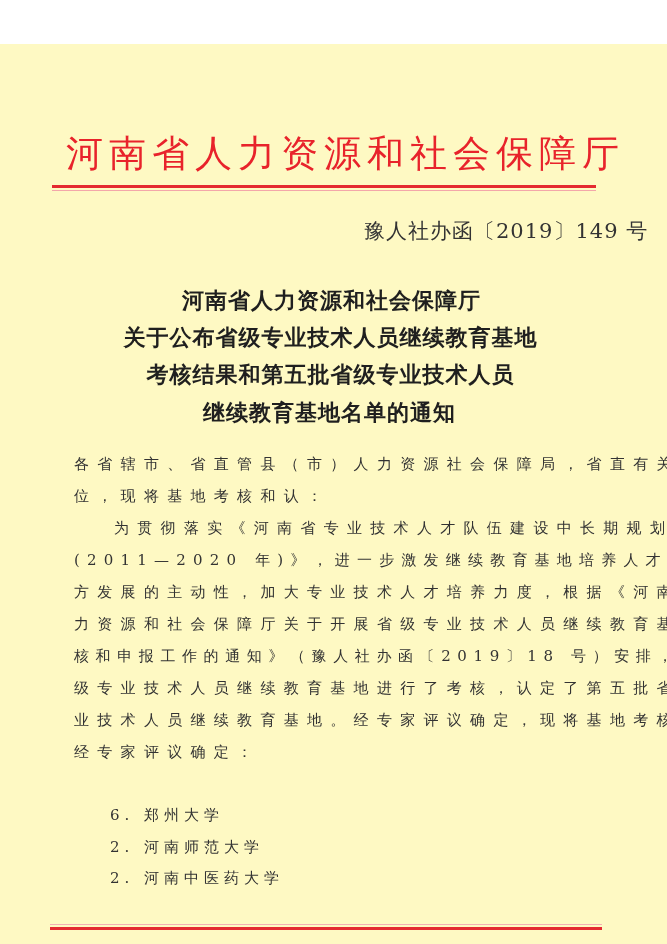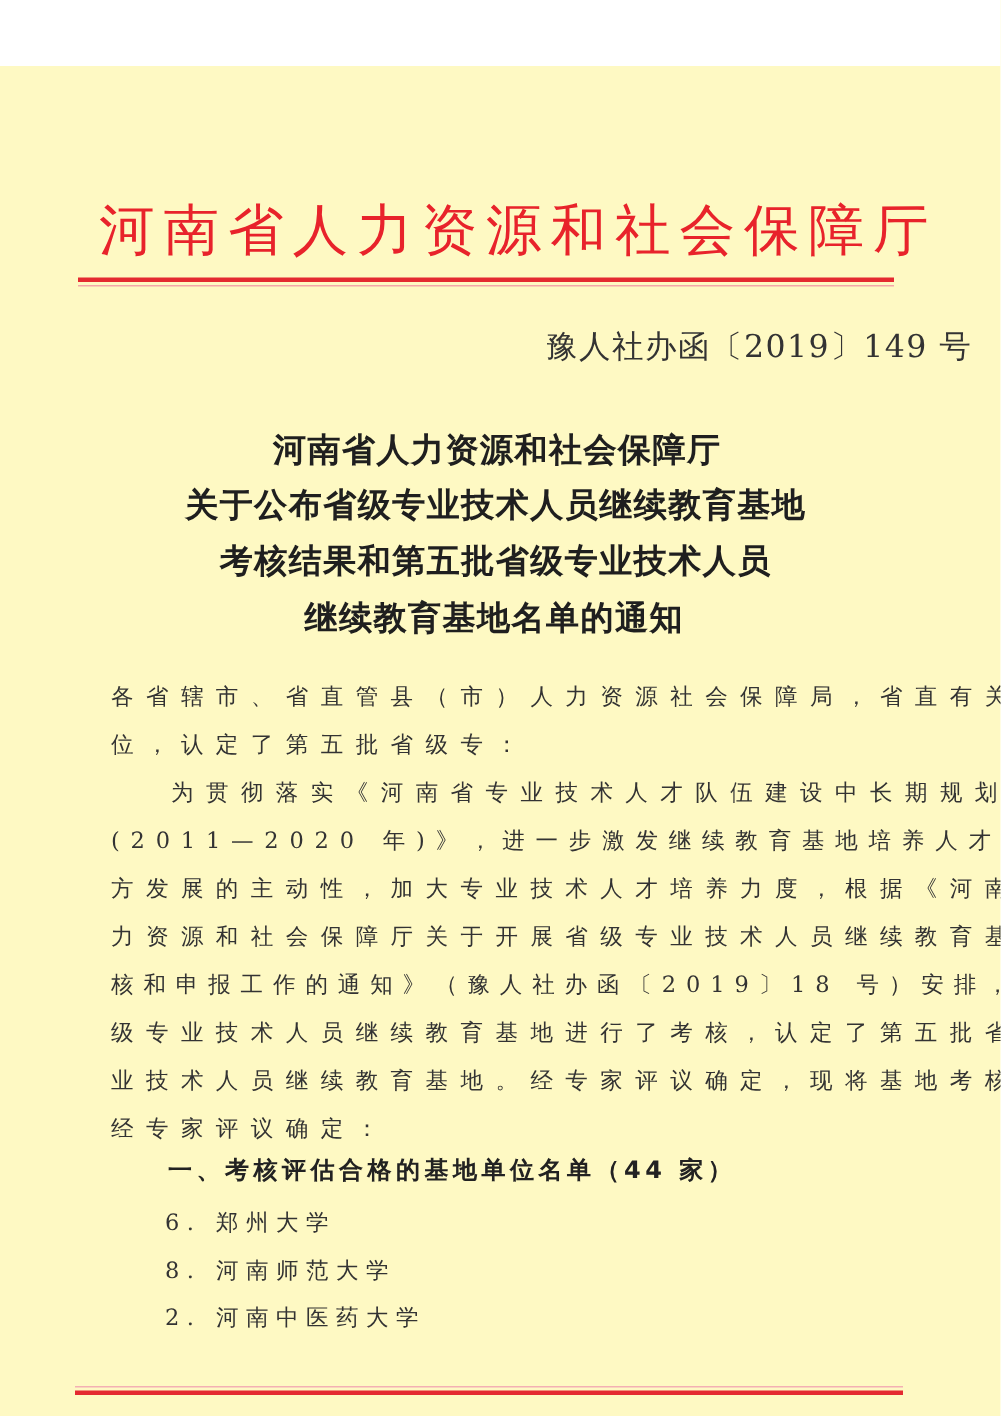--- a/index.html
+++ b/index.html
@@ -114,31 +114,30 @@
   <div class="rule rule-top-thin"></div>
 
   <div class="doc-number">豫人社办函〔2019〕149 号</div>
 
   <div class="doc-title t1">河南省人力资源和社会保障厅</div>
   <div class="doc-title t2">关于公布省级专业技术人员继续教育基地</div>
   <div class="doc-title t3">考核结果和第五批省级专业技术人员</div>
   <div class="doc-title t4">继续教育基地名单的通知</div>
 
   <div class="body-line" style="top:409px;">各省辖市、省直管县（市）人力资源社会保障局，省直有关单</div>
-  <div class="body-line" style="top:441px;">位，认定了第五批省级专：</div>
+  <div class="body-line" style="top:441px;">位，现将基地考核和认：</div>
   <div class="body-line indent" style="top:473px;">为贯彻落实《河南省专业技术人才队伍建设中长期规划</div>
   <div class="body-line" style="top:505px; letter-spacing:7.2px;">(2011—2020 年)》，进一步激发继续教育基地培养人才、服务地</div>
   <div class="body-line" style="top:537px;">方发展的主动性，加大专业技术人才培养力度，根据《河南省人</div>
   <div class="body-line" style="top:569px;">力资源和社会保障厅关于开展省级专业技术人员继续教育基地考</div>
   <div class="body-line" style="top:601px; letter-spacing:6.6px;">核和申报工作的通知》（豫人社办函〔2019〕18 号）安排，对省</div>
   <div class="body-line" style="top:633px;">级专业技术人员继续教育基地进行了考核，认定了第五批省级专</div>
   <div class="body-line" style="top:665px;">业技术人员继续教育基地。经专家评议确定，现将基地考核和认</div>
   <div class="body-line" style="top:697px;">经专家评议确定：</div>
 
-  <div class="section-heading">一、考核评估合格的基地单位名单（44 家）</div>
 
   <div class="list-item" style="top:760px;">6. 郑州大学</div>
-  <div class="list-item" style="top:792px;">8. 河南师范大学</div>
+  <div class="list-item" style="top:792px;">2. 河南师范大学</div>
   <div class="list-item" style="top:823px;">2. 河南中医药大学</div>
 
   <div class="rule rule-bottom-thin"></div>
   <div class="rule rule-bottom-main"></div>
 </div>
 
 </body></html>

